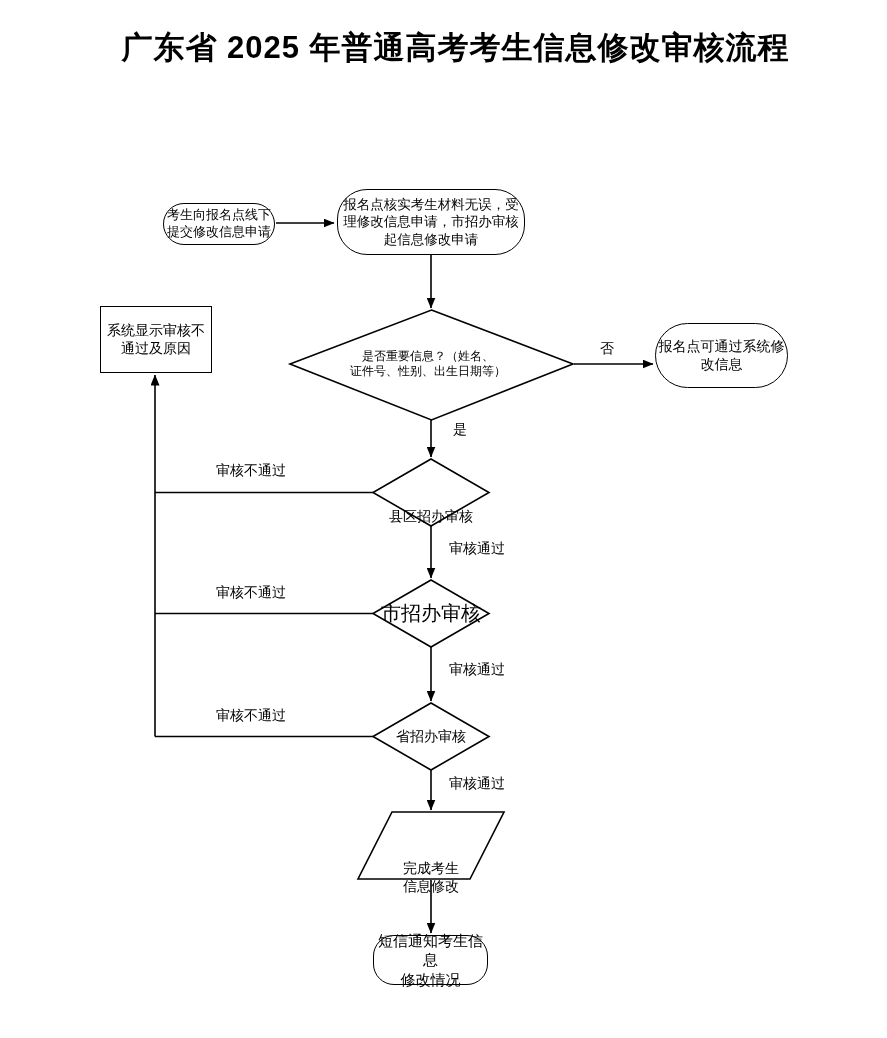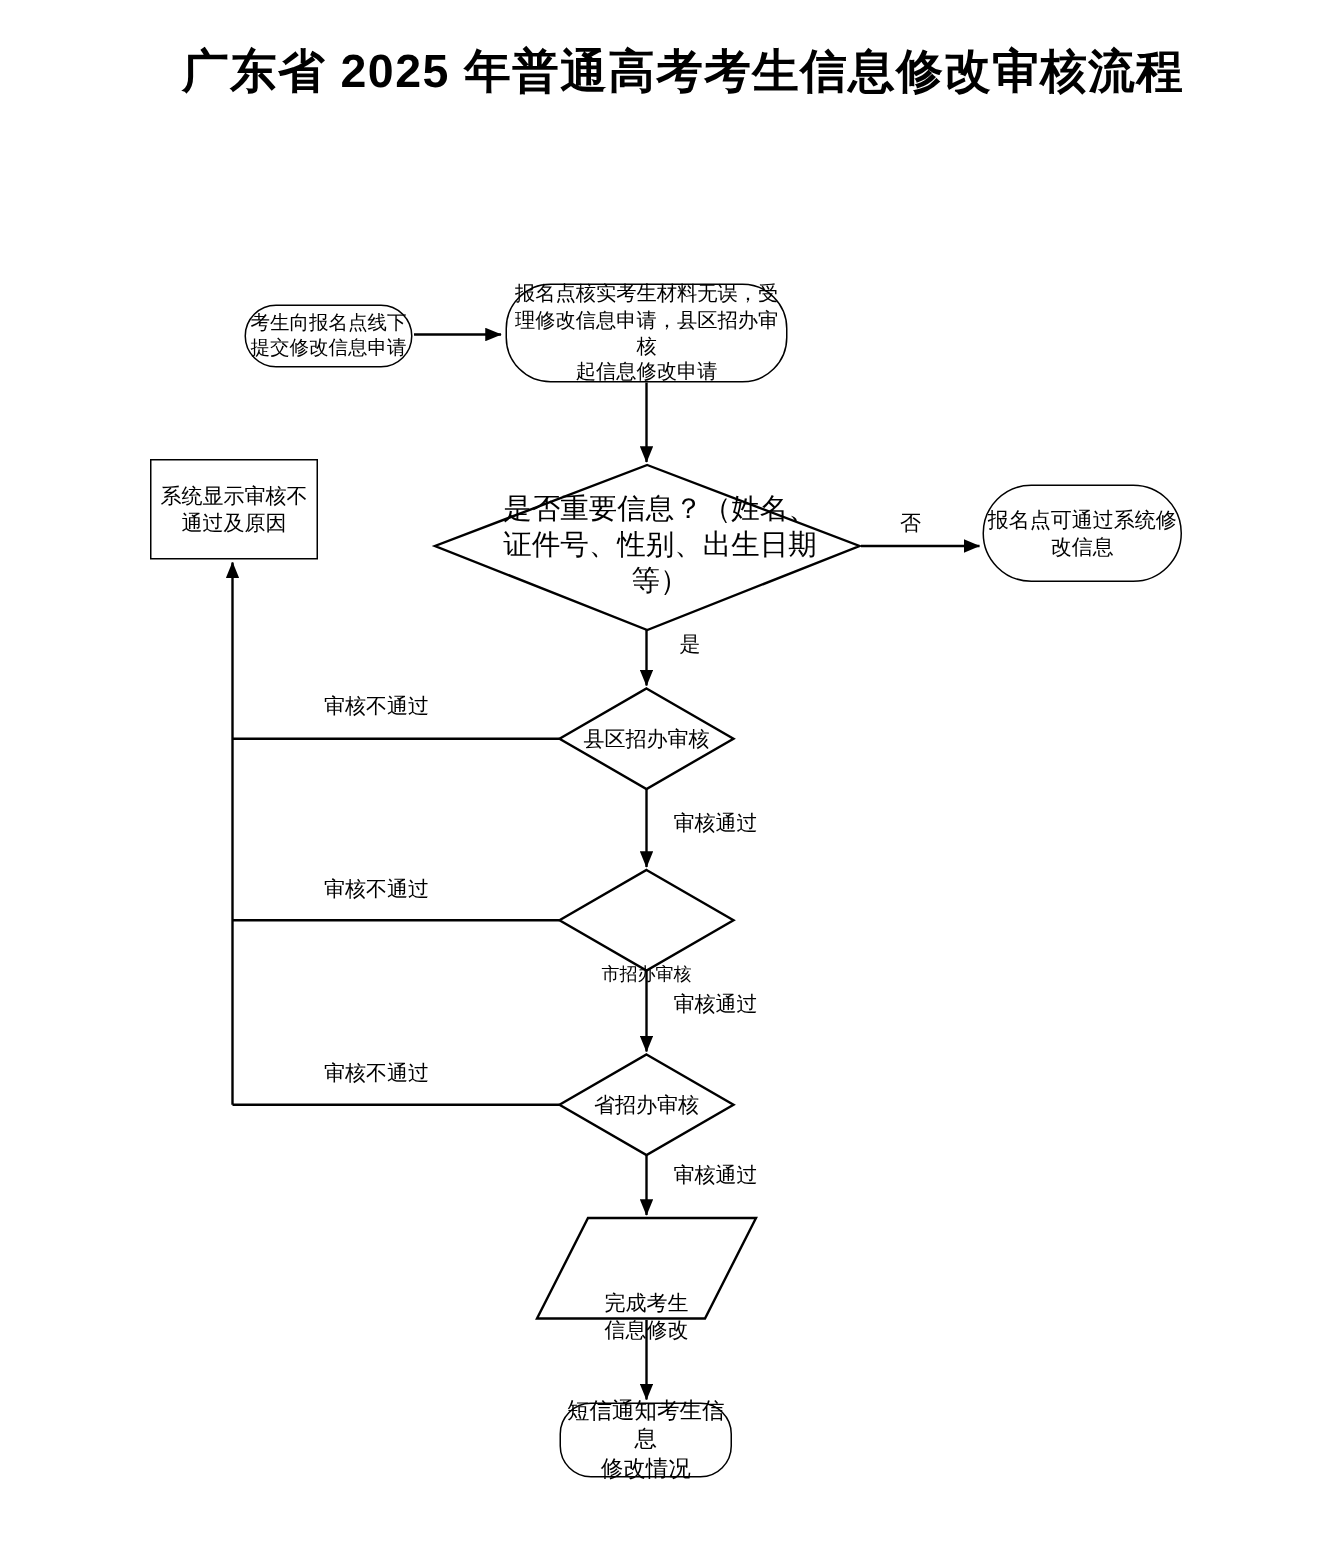--- a/index.html
+++ b/index.html
@@ -10,25 +10,25 @@
   .title { position:absolute; top:27px; left:0; width:100%; text-align:center;
            font-size:31px; font-weight:700; color:#000; letter-spacing:1px;padding-left:24px; }
   .node { position:absolute; z-index:2; display:flex; align-items:center; justify-content:center;
           text-align:center; white-space:pre-line; line-height:1.28; color:#000; }
   .boxed { background:#fff; border:1.5px solid #000; }
   .lbl { position:absolute; z-index:2; font-size:14px; color:#000; white-space:nowrap; }
 
   
   #n-start   { left:163px; top:203px; width:112px; height:42px; border-radius:21px; font-size:13px; }
   #n-receive { left:337px; top:189px; width:188px; height:66px; border-radius:30px; font-size:13.5px; }
-  #n-decision1 { left:325px; top:336px; width:230px; height:56px; font-size:19px; background:transparent; }
+  #n-decision1 { left:313px; top:336px; width:230px; height:56px; font-size:12px; background:transparent; }
   #n-sysmod  { left:655px; top:323px; width:133px; height:65px; border-radius:38px; font-size:14px; }
   #n-reject  { left:100px; top:306px; width:112px; height:67px; font-size:14px; }
-  #n-county  { left:361px; top:482px; width:140px; height:22px; font-size:14px; }
-  #n-city    { left:361px; top:603px; width:140px; height:22px; font-size:12px;margin-top:36px; }
+  #n-county  { left:361px; top:506px; width:140px; height:22px; font-size:14px; }
+  #n-city    { left:361px; top:603px; width:140px; height:22px; font-size:20px; }
   #n-prov    { left:361px; top:726px; width:140px; height:22px; font-size:14px; }
   #n-complete{ left:381px; top:826px; width:100px; height:40px; font-size:14px;margin-top:32px; }
   #n-sms     { left:373px; top:935px; width:115px; height:50px; border-radius:21px; font-size:15px; }
 
   
   #l-no    { left:600px; top:340px; }
   #l-yes   { left:453px; top:421px; }
   #l-fail1 { left:216px; top:462px; }
   #l-fail2 { left:216px; top:584px; }
   #l-fail3 { left:216px; top:707px; }
@@ -85,21 +85,21 @@
       <polygon points="392,812 504,812 470,879 358,879"></polygon>
     </g>
   </svg>
 
   <h1 class="title">广东省 2025 年普通高考考生信息修改审核流程</h1>
 
   <div class="node boxed" id="n-start">考生向报名点线下
 提交修改信息申请</div>
 
   <div class="node boxed" id="n-receive">报名点核实考生材料无误，受
-理修改信息申请，县区招办审核
+理修改信息申请，市招办审核
 起信息修改申请</div>
 
   <div class="node" id="n-decision1">是否重要信息？（姓名、
 证件号、性别、出生日期等）</div>
 
   <div class="node boxed" id="n-sysmod">报名点可通过系统修
 改信息</div>
 
   <div class="node boxed" id="n-reject">系统显示审核不
 通过及原因</div>

